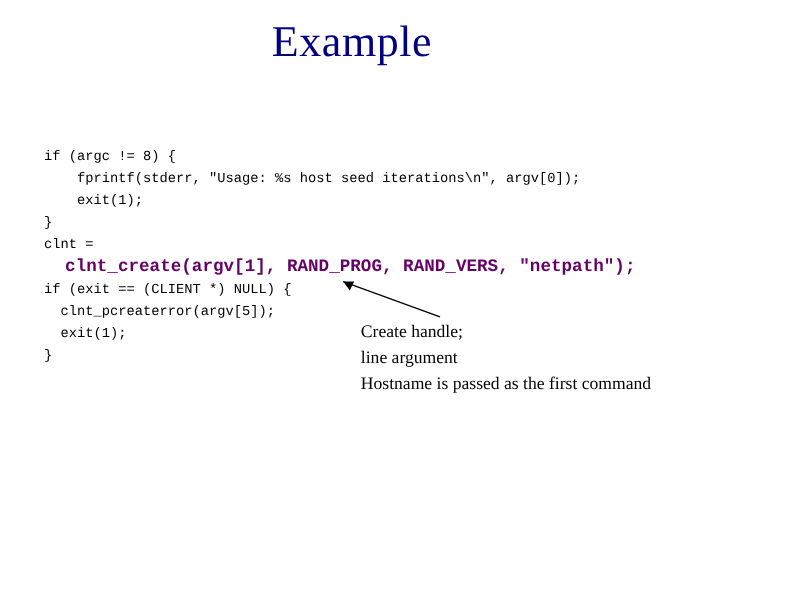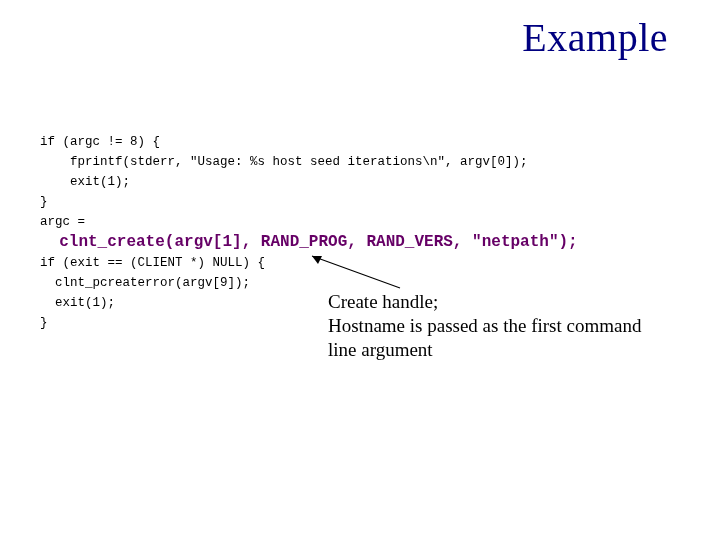--- a/index.html
+++ b/index.html
@@ -16,26 +16,25 @@
     position: relative;
     width: 720px;
     height: 540px;
     box-sizing: border-box;
   }
   .title {
     position: absolute;
     top: 14px;
     left: 0;
     width: 640px;
-    text-align: right;
+    text-align: center;
     font-family: "Comic Sans MS", "Comic Sans", cursive, "Times New Roman", serif;
     font-size: 40px;
     color: #000080;
     letter-spacing: 0.5px;
-    padding-left: 28px;
   }
   .code-block {
     position: absolute;
     left: 40px;
     top: 112px;
     font-family: "Courier New", Courier, monospace;
     font-size: 12.5px;
     line-height: 20px;
     white-space: pre;
     color: #000000;
@@ -46,21 +45,21 @@
     font-size: 16px;
     color: #660066;
     white-space: pre;
     margin-top: 25px;
   }
   .annotation {
     position: absolute;
     left: 328px;
     top: 290px;
     font-family: "Times New Roman", Times, serif;
-    font-size: 19px;
+    font-size: 16px;
     line-height: 24px;
     color: #000000;
     width: 370px;
   }
   .arrow-svg {
     position: absolute;
     left: 300px;
     top: 250px;
     width: 110px;
     height: 40px;
@@ -72,32 +71,32 @@
 
 <div class="slide">
 
   <div class="title">Example</div>
 
   <div class="code-block">
 <span>if (argc != 8) {</span>
 <span>    fprintf(stderr, "Usage: %s host seed iterations\n", argv[0]);</span>
 <span>    exit(1);</span>
 <span>}</span>
-<span>argc =</span>
+<span>clnt =</span>
 <span class="code-emph">  clnt_create(argv[1], RAND_PROG, RAND_VERS, "netpath");</span>
 <span>if (exit == (CLIENT *) NULL) {</span>
-<span>  clnt_pcreaterror(argv[9]);</span>
+<span>  clnt_pcreaterror(argv[5]);</span>
 <span>  exit(1);</span>
 <span>}</span>
 </div>
 
   <svg class="arrow-svg" viewBox="0 0 110 40">
     <line x1="100" y1="38" x2="12" y2="6" stroke="#000" stroke-width="1.2"></line>
     <polygon points="12,6 22,6 18,14" fill="#000"></polygon>
   </svg>
 
   <div class="annotation">
     <div>Create handle;</div>
+    <div>line argument</div>
     <div>Hostname is passed as the first command</div>
-    <div>line argument</div>
   </div>
 
 </div>
 
 </body></html>

